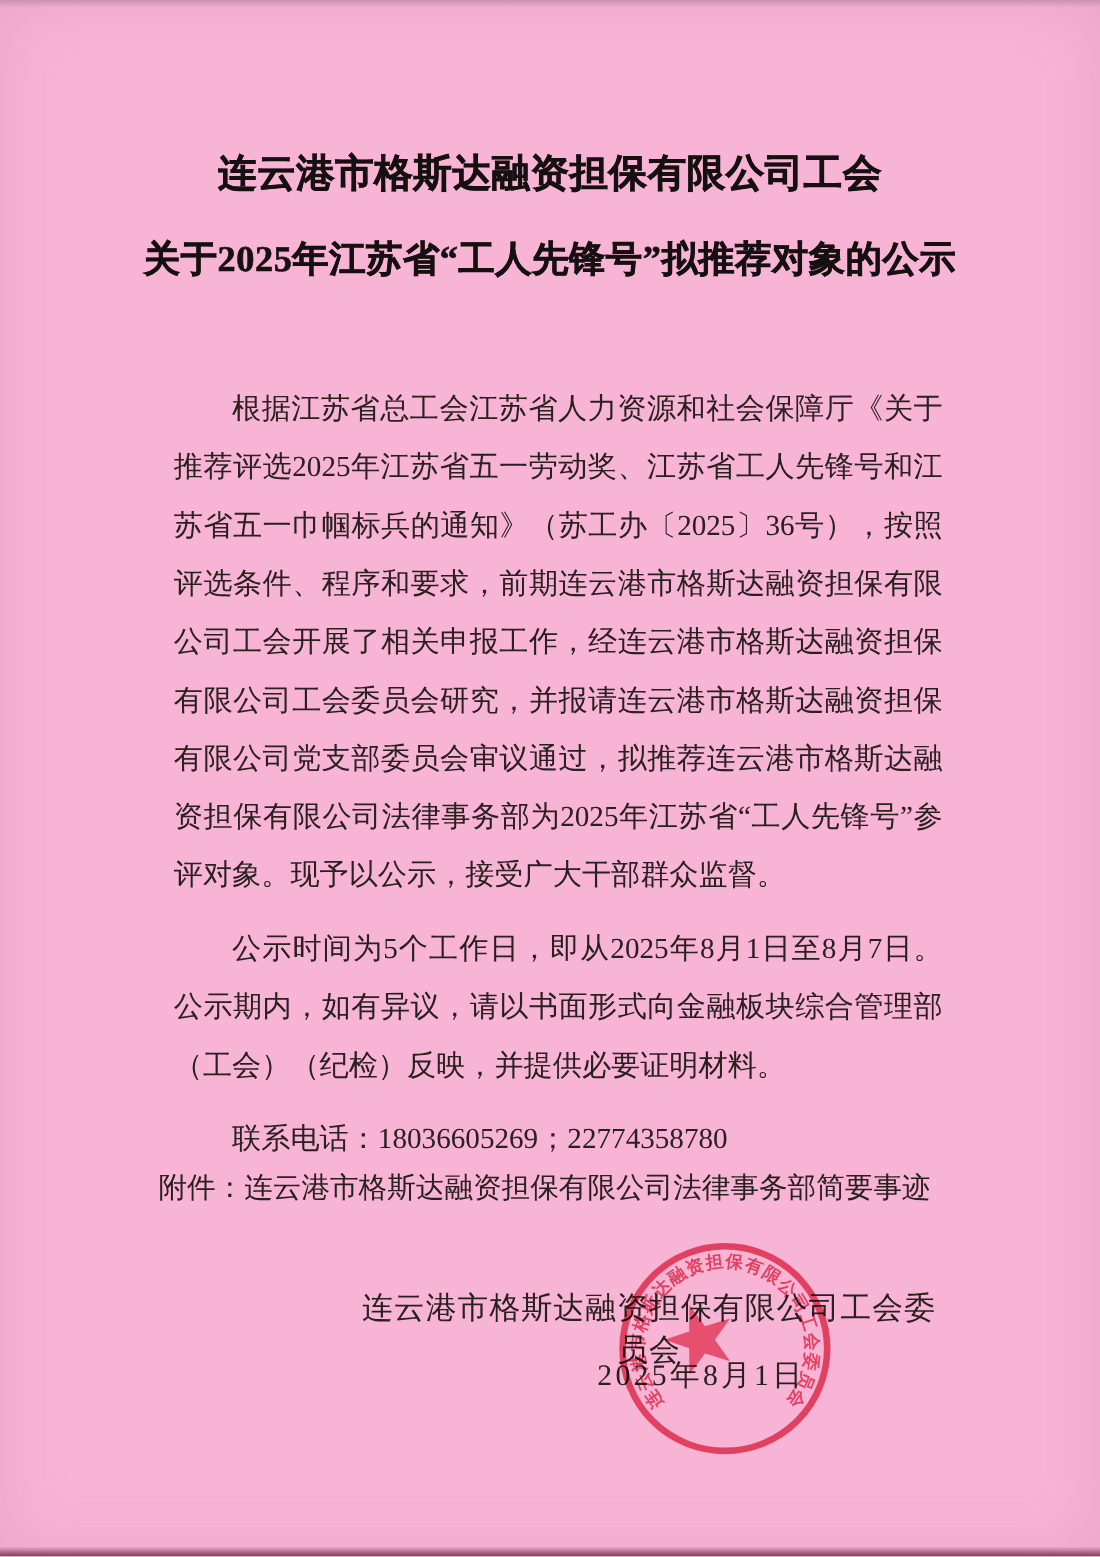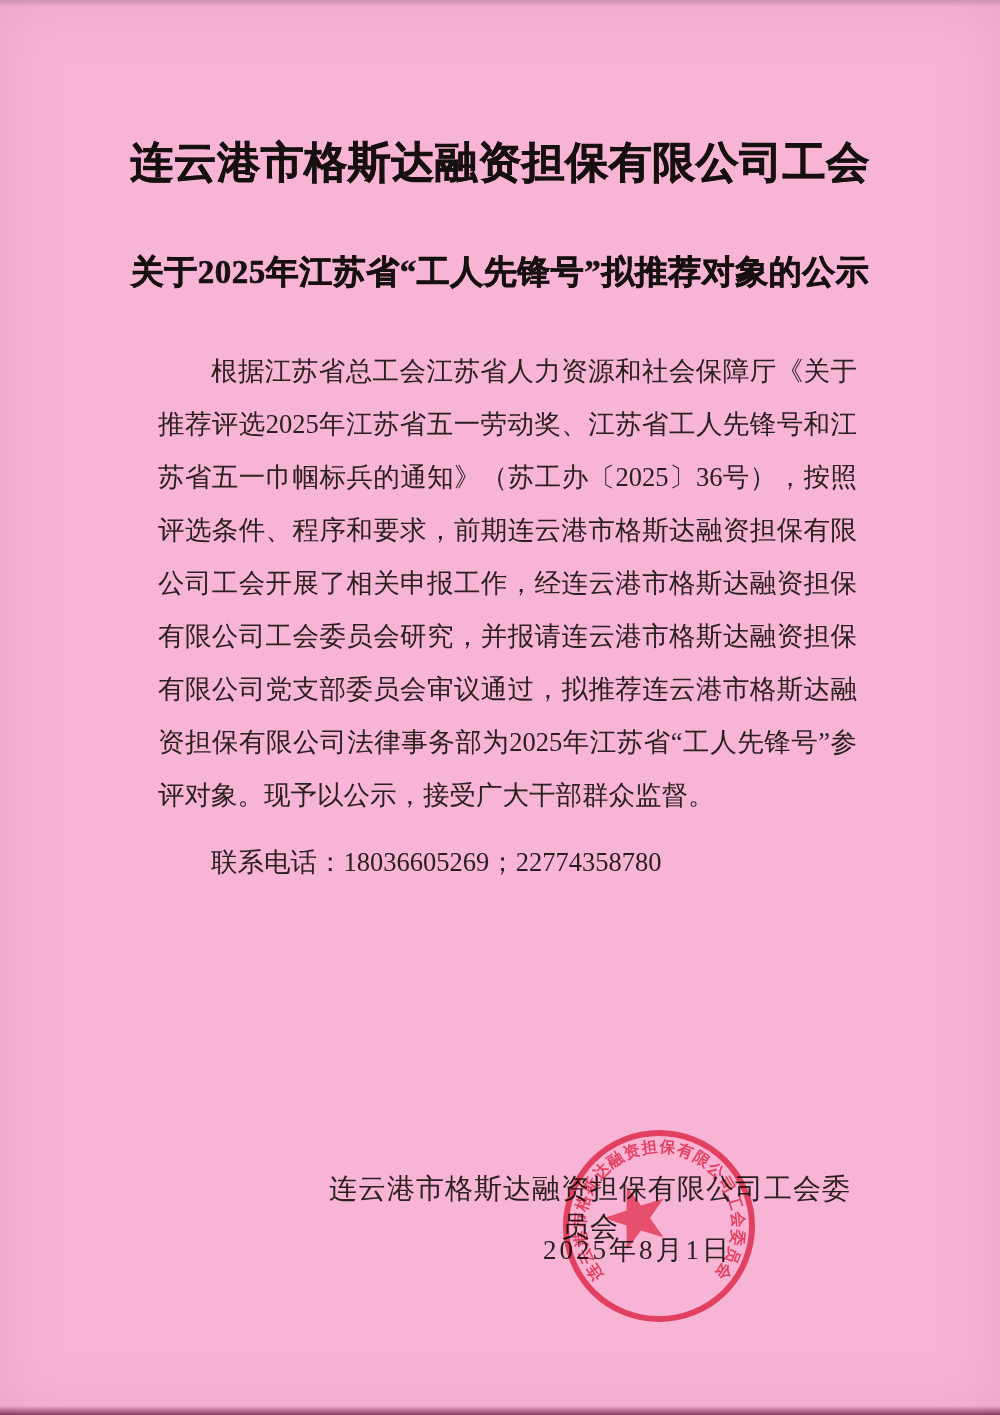--- a/index.html
+++ b/index.html
@@ -32,37 +32,36 @@
     background: linear-gradient(0deg, #823a5a 0%, #b4688c 45%, rgba(180,104,140,0) 100%);
     pointer-events: none;
   }
 
   .title1 {
     position: absolute;
     top: 134px;
     left: 0;
     width: 100%;
     text-align: center;
-    font-size: 43px;
+    font-size: 35px;
     font-weight: 800;
     color: #171011;
     letter-spacing: 0.5px;
     -webkit-text-stroke: 0.6px #171011;
   }
   .title2 {
     position: absolute;
     top: 213px;
     left: 0;
     width: 100%;
     text-align: center;
     font-size: 33px;
     font-weight: 800;
     color: #171011;
     letter-spacing: 0.5px;
-    margin-top: 37px;
     -webkit-text-stroke: 0.6px #171011;
   }
 
   .body-text {
     position: absolute;
     left: 144px;
     top: 331px;
     width: 727px;
     font-size: 26.5px;
     line-height: 53px;
@@ -127,23 +126,25 @@
 <body>
 
 <div class="page">
 
   <div class="title1">连云港市格斯达融资担保有限公司工会</div>
 
   <div class="title2">关于2025年江苏省“工人先锋号”拟推荐对象的公示</div>
 
   <div class="body-text">
     <p>根据江苏省总工会江苏省人力资源和社会保障厅《关于推荐评选2025年江苏省五一劳动奖、江苏省工人先锋号和江苏省五一巾帼标兵的通知》（苏工办〔2025〕36号），按照评选条件、程序和要求，前期连云港市格斯达融资担保有限公司工会开展了相关申报工作，经连云港市格斯达融资担保有限公司工会委员会研究，并报请连云港市格斯达融资担保有限公司党支部委员会审议通过，拟推荐连云港市格斯达融资担保有限公司法律事务部为2025年江苏省“工人先锋号”参评对象。现予以公示，接受广大干部群众监督。</p>
+    <p>公示时间为5个工作日，即从2025年8月1日至8月7日。公示期内，如有异议，请以书面形式向金融板块综合管理部（工会）（纪检）反映，并提供必要证明材料。</p>
     <p>联系电话：18036605269；22774358780</p>
   </div>
 
+  <div class="attachment">附件：连云港市格斯达融资担保有限公司法律事务部简要事迹</div>
 
   <div class="signature">连云港市格斯达融资担保有限公司工会委员会</div>
 
   <div class="doc-date">2025年8月1日</div>
 
   <svg class="seal" viewBox="0 0 222 222">
 
     <circle cx="110" cy="108" r="93" fill="none" stroke="#e63e5c" stroke-width="6"></circle>
 
     <defs>

